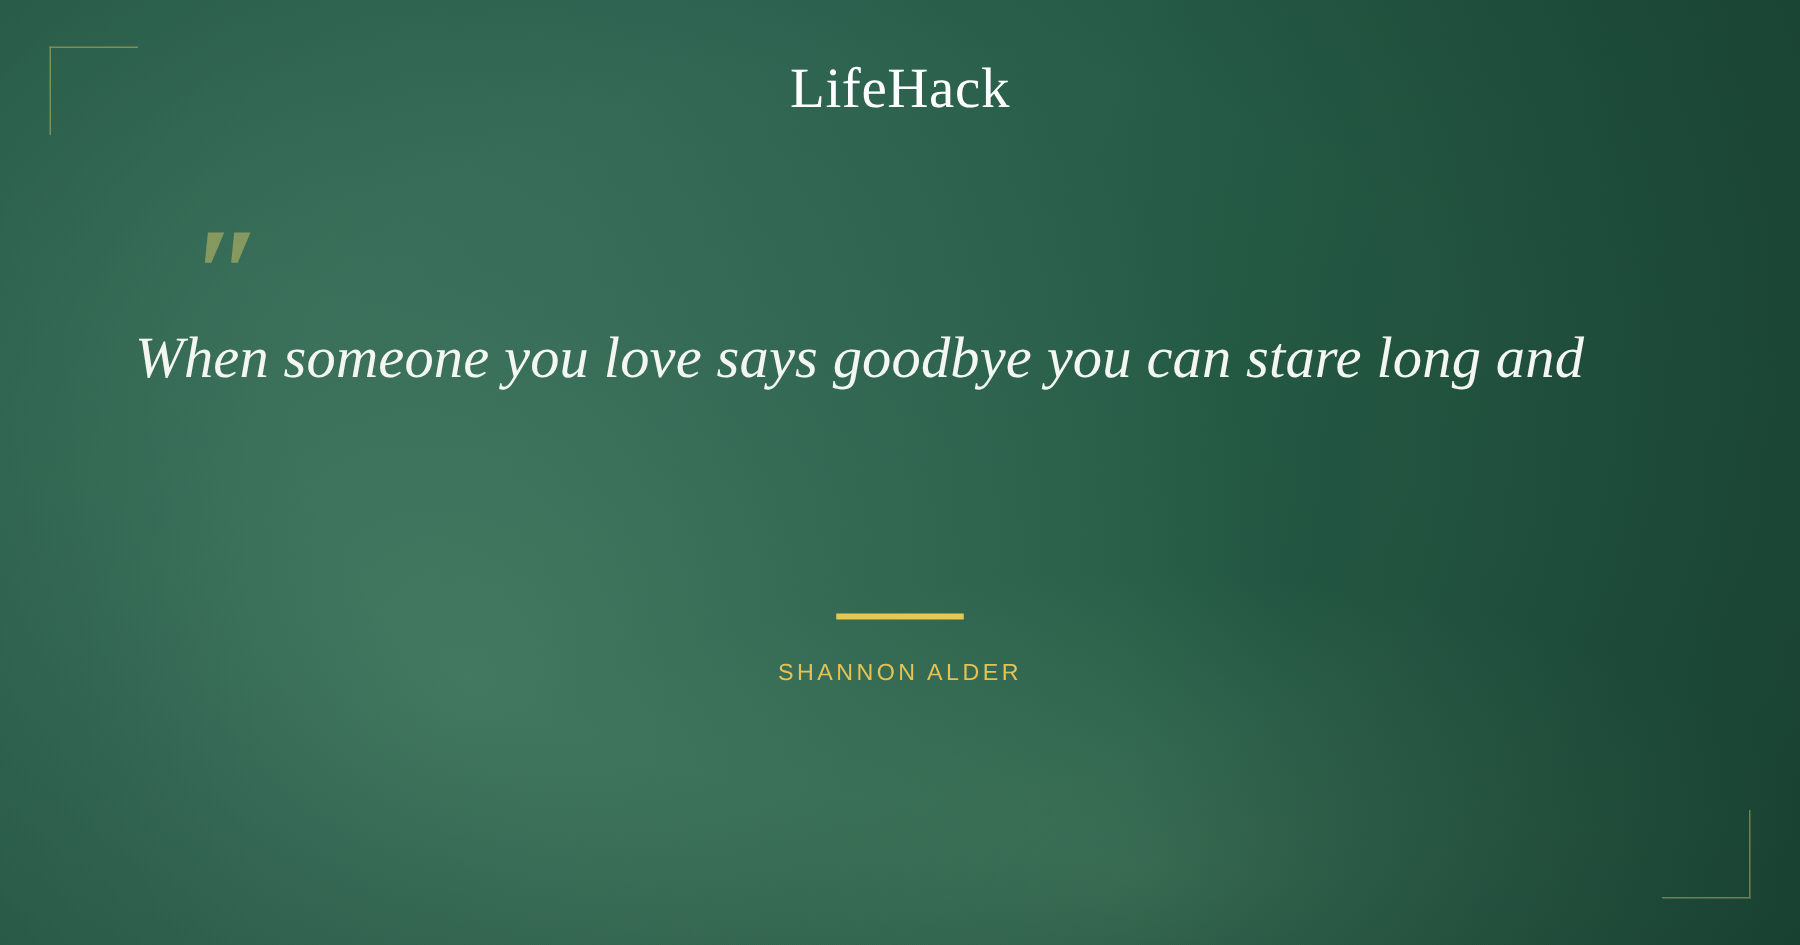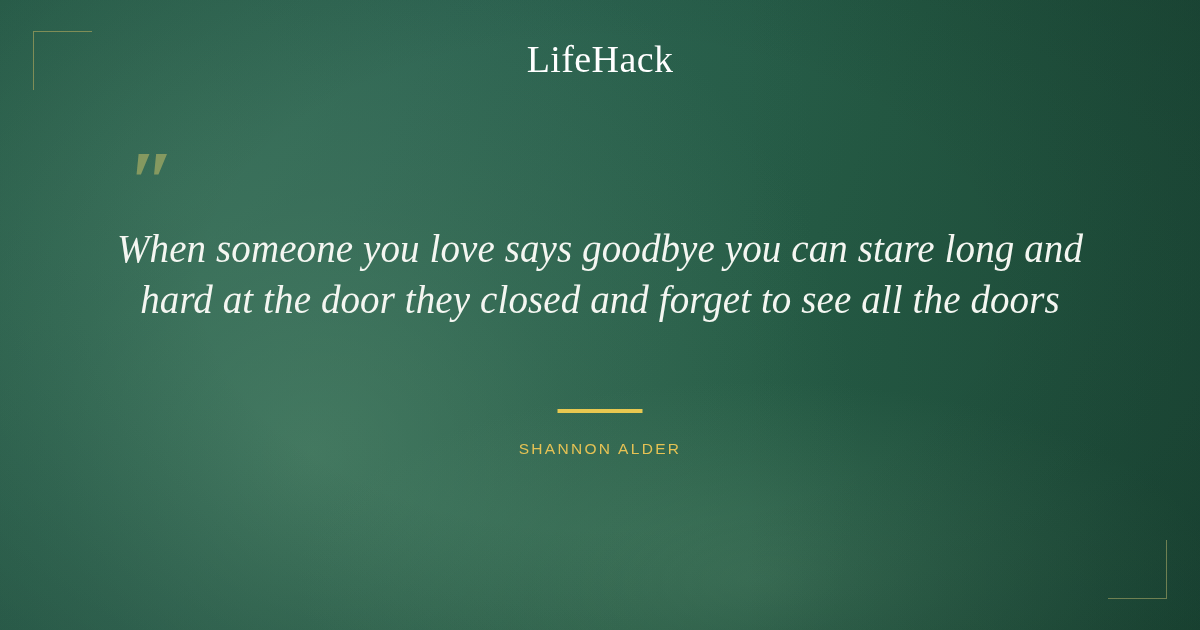--- a/index.html
+++ b/index.html
@@ -99,22 +99,21 @@
     color: #8e9e61;
     opacity: 0.9;
     user-select: none;
   }
 
   
   .quote-wrap {
     position: absolute;
     left: 90px;
     right: 90px;
-    top: 223px;
-    text-align: center;
+    top: 213px;
   }
   .quote-text {
     margin: 0;
     font-family: "Liberation Serif", "DejaVu Serif", serif;
     font-style: italic;
     font-weight: 400;
     font-size: 39px;
     line-height: 51px;
     color: #f4f6f1;
     letter-spacing: 0.1px;
@@ -157,20 +156,19 @@
 
   <div class="corner corner-tl"></div>
   <div class="corner corner-br"></div>
 
   <div class="logo">LifeHack</div>
 
   <div class="quote-mark">″</div>
 
   <div class="quote-wrap">
     <p class="quote-text">When someone you love says goodbye you can stare long and</p>
-    <p class="quote-text">hard at the door they closed and forget to see all the doors</p>
   </div>
 
   <div class="divider"></div>
 
   <div class="author">SHANNON ALDER</div>
 
 </div>
 
 </body></html>

